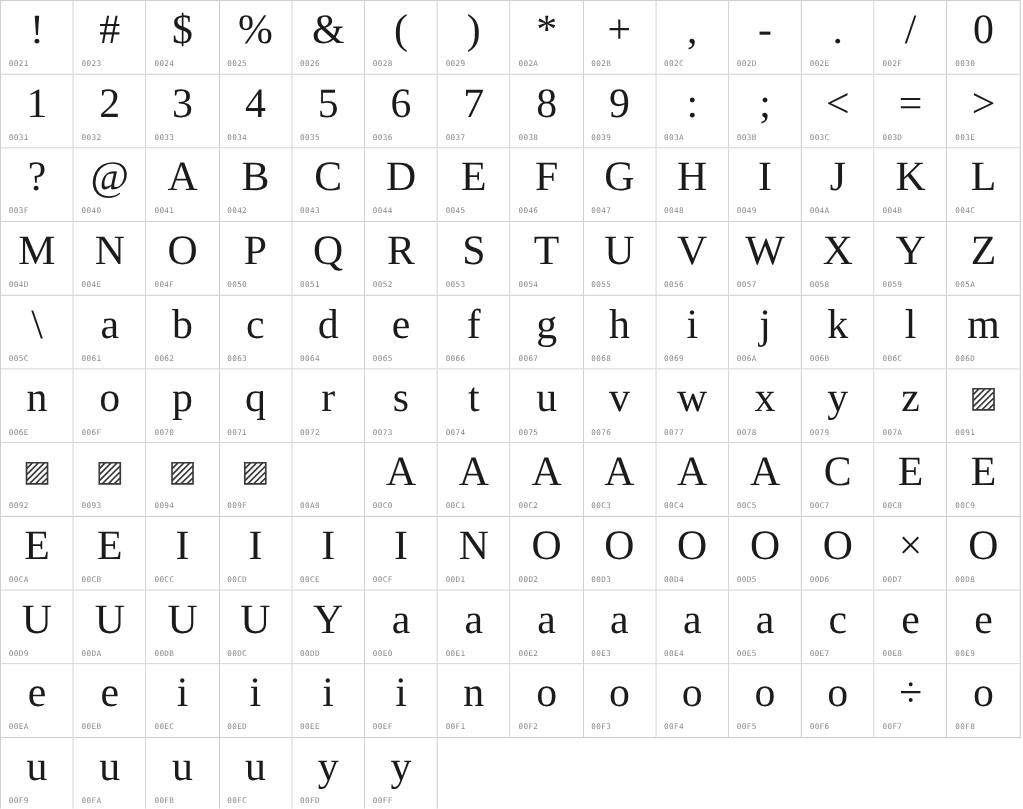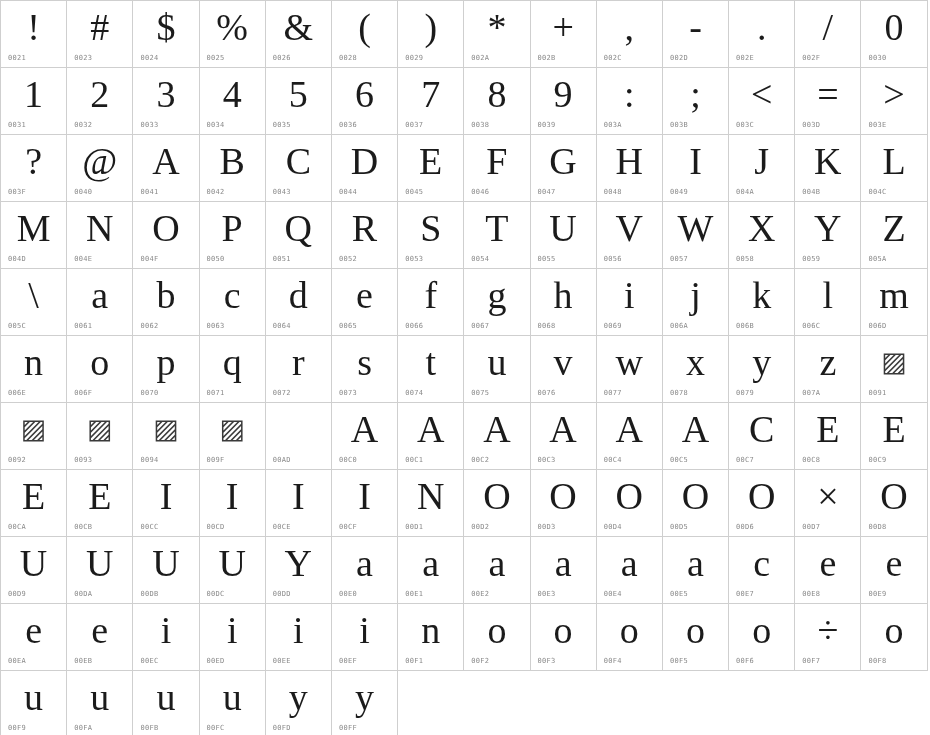--- a/index.html
+++ b/index.html
@@ -412,21 +412,21 @@
     <div class="glyph-cell">
       <div class="glyph-char notdef">▨</div>
       <div class="glyph-code">0094</div>
     </div>
     <div class="glyph-cell">
       <div class="glyph-char notdef">▨</div>
       <div class="glyph-code">009F</div>
     </div>
     <div class="glyph-cell">
       <div class="glyph-char blank"> </div>
-      <div class="glyph-code">00AD</div>
+      <div class="glyph-code">00A0</div>
     </div>
     <div class="glyph-cell">
       <div class="glyph-char">A</div>
       <div class="glyph-code">00C0</div>
     </div>
     <div class="glyph-cell">
       <div class="glyph-char">A</div>
       <div class="glyph-code">00C1</div>
     </div>
     <div class="glyph-cell">

